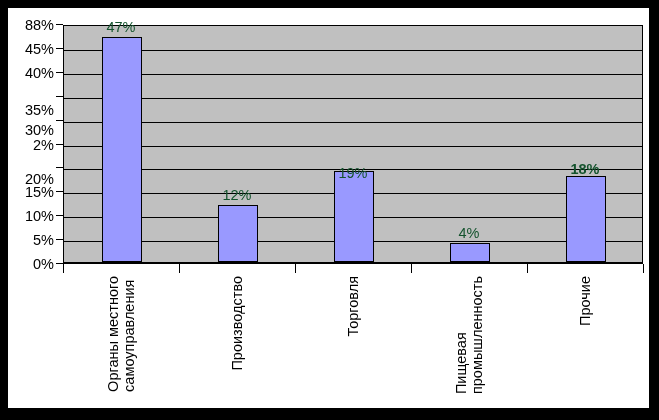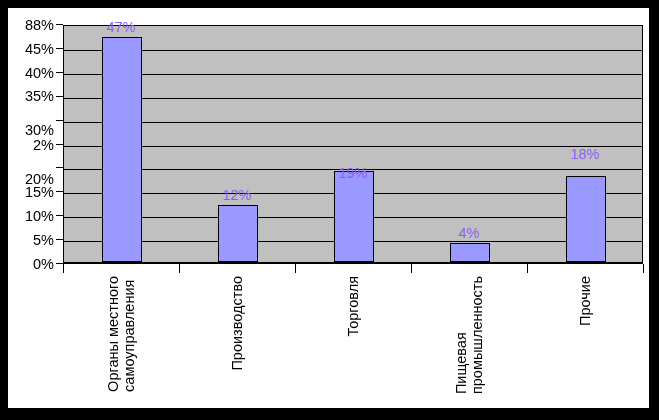--- a/index.html
+++ b/index.html
@@ -91,21 +91,21 @@
     bottom: 0;
     background: #9999ff;
     border: 1.5px solid #000000;
     box-sizing: border-box;
   }
 
   
   .data-label {
     position: absolute;
     font-size: 14.5px;
-    color: #8b5cf6;
+    color: #14532d;
     text-align: center;
     white-space: nowrap;
     line-height: 1;
     transform: translateX(-50%);
   }
 
   
   .x-tick-mark {
     position: absolute;
     top: 256px;
@@ -155,21 +155,21 @@
       </div>
 
     <div id="y-axis-labels">
         <div class="y-tick-label" style="top: 239px;">0%</div>
         <div class="y-tick-label" style="top: 215.1px;">5%</div>
         <div class="y-tick-label" style="top: 191.2px;">10%</div>
         <div class="y-tick-label" style="top: 167.3px;">15%</div>
         <div class="y-tick-label" style="top: 154px;">20%</div>
         <div class="y-tick-label" style="top: 119.5px;">2%</div>
         <div class="y-tick-label" style="top: 105px;">30%</div>
-        <div class="y-tick-label" style="top: 71px; text-align: right;">35%</div>
+        <div class="y-tick-label" style="top: 85px; text-align: right;">35%</div>
         <div class="y-tick-label" style="top: 47.8px;">40%</div>
         <div class="y-tick-label" style="top: 23.9px;">45%</div>
         <div class="y-tick-label" style="top: 0px;">88%</div>
       </div>
 
     <div id="overlay">
         <div class="y-tick-mark" style="top: 256px;"></div>
         <div class="y-tick-mark" style="top: 232.1px;"></div>
         <div class="y-tick-mark" style="top: 208.2px;"></div>
         <div class="y-tick-mark" style="top: 184.3px;"></div>
@@ -181,21 +181,21 @@
         <div class="y-tick-mark" style="top: 40.9px;"></div>
         <div class="y-tick-mark" style="top: 17px;"></div>
         <div class="data-label" style="left: 113px; top: 12.34px;">47%</div>
         <div class="cat-label" style="left: 96.8px;"><span class="cat-label-inner">Органы местного</span><span class="cat-label-inner">самоуправления</span></div>
         <div class="data-label" style="left: 229px; top: 179.64px;">12%</div>
         <div class="cat-label" style="left: 220.9px;"><span class="cat-label-inner">Производство</span></div>
         <div class="data-label" style="left: 345px; top: 146.18px; margin-top: 12px;">19%</div>
         <div class="cat-label" style="left: 336.9px;"><span class="cat-label-inner">Торговля</span></div>
         <div class="data-label" style="left: 461px; top: 217.88px;">4%</div>
         <div class="cat-label" style="left: 444.8px;"><span class="cat-label-inner">Пищевая</span><span class="cat-label-inner">промышленность</span></div>
-        <div class="data-label" style="left: 577px; top: 139px;">18%</div>
+        <div class="data-label" style="left: 577px; top: 154px; font-weight: bold;">18%</div>
         <div class="cat-label" style="left: 568.9px;"><span class="cat-label-inner">Прочие</span></div>
         <div class="x-tick-mark" style="left: 55px;"></div>
         <div class="x-tick-mark" style="left: 171px;"></div>
         <div class="x-tick-mark" style="left: 287px;"></div>
         <div class="x-tick-mark" style="left: 403px;"></div>
         <div class="x-tick-mark" style="left: 519px;"></div>
         <div class="x-tick-mark" style="left: 635px;"></div>
       </div>
 
   </div>

